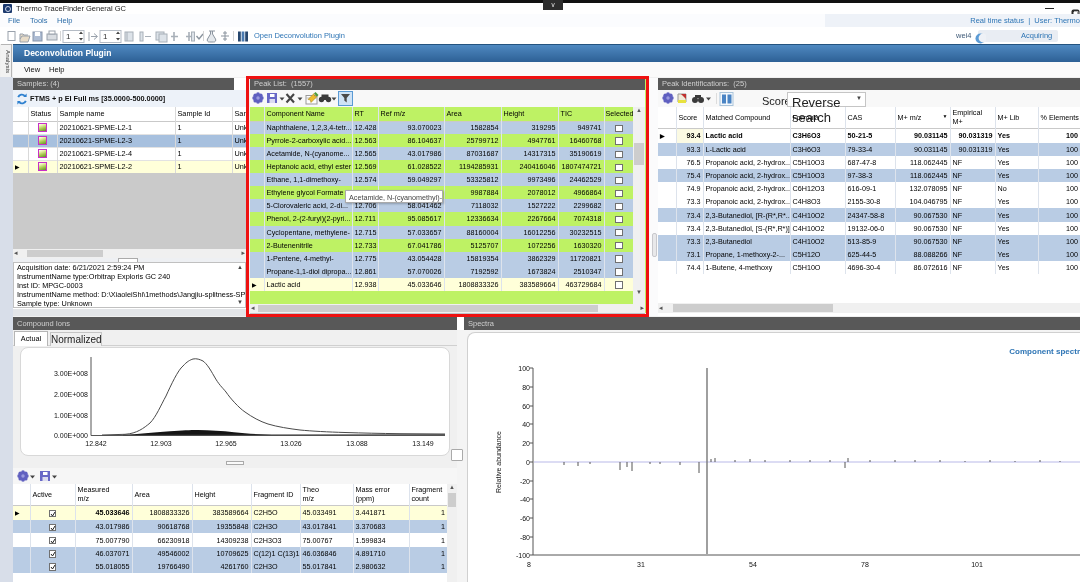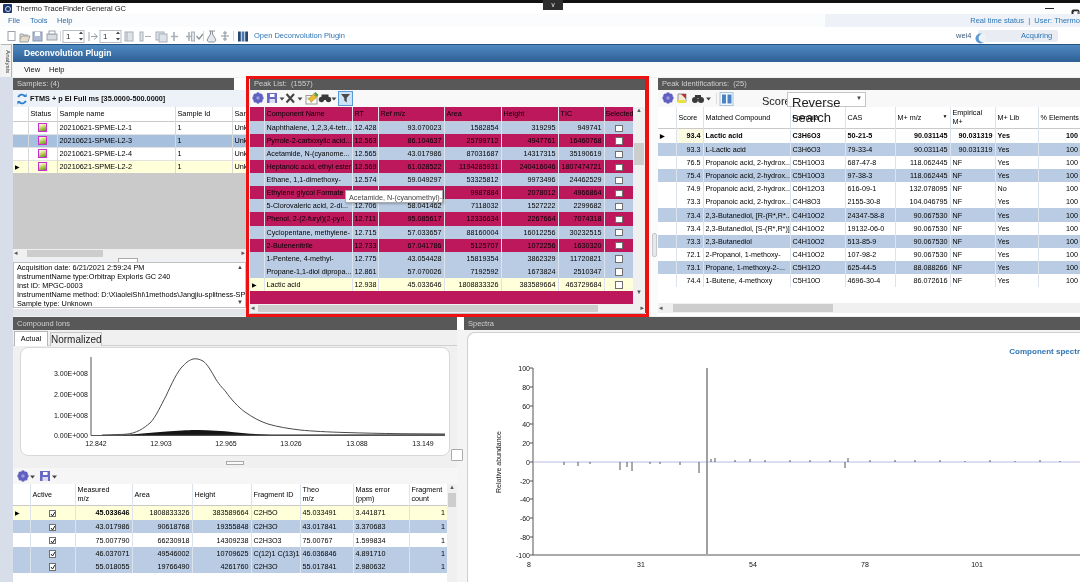--- a/index.html
+++ b/index.html
@@ -184,21 +184,21 @@
 <div style="white-space:nowrap;">InstrumentName type:Orbitrap Exploris GC 240</div>
 <div style="white-space:nowrap;">Inst ID: MPGC-0003</div>
 <div style="white-space:nowrap;">InstrumentName method: D:\XiaoleiShi\1methods\Jangjiu-splitness-SPI</div>
 <div style="white-space:nowrap;">Sample type: Unknown</div>
   </div>
   <span class="abs" style="right:3px;top:186px;font-size:6px;color:#444;">▲</span>
   <span class="abs" style="right:3px;top:221px;font-size:6px;color:#444;">▼</span>
   <div class="abs" style="left:0;top:231px;width:233px;height:7px;background:#e3e5e8;"></div>
 </div>
 
-<div class="abs" id="peaklist" style="left:250px;top:78px;width:472px;height:235px;background:#be185d;">
+<div class="abs" id="peaklist" style="left:250px;top:78px;width:472px;height:235px;background:#bef264;">
   <div class="hdr" style="left:0;top:0;width:395px;height:12px;box-sizing:border-box;">Peak List:&nbsp; (1557)</div>
   <div class="abs" style="left:0;top:12px;width:395px;height:17px;background:#f8f8f8;" id="pl-toolbar">
     <svg width="395" height="17">
       <g>
         <g fill="#6060c0">
             <circle cx="8" cy="4.2" r="1.9"></circle>
             <circle cx="8" cy="11.8" r="1.9"></circle>
             <circle cx="4.2" cy="8" r="1.9"></circle>
             <circle cx="11.8" cy="8" r="1.9"></circle>
             <circle cx="5.3" cy="5.3" r="1.9"></circle>
@@ -553,31 +553,20 @@
             <td class="vb">NF</td>
             <td class="vb">Yes</td>
             <td class="num">100</td>
           </tr>
           <tr class="blue" style="height:13.1px;">
             <td class="vb"></td>
             <td class="vb num" style="">73.3</td>
             <td class="vb">2,3-Butanediol</td>
             <td class="vb">C4H10O2</td>
             <td class="vb">513-85-9</td>
-            <td class="vb num">90.067530</td>
-            <td class="vb">NF</td>
-            <td class="vb">Yes</td>
-            <td class="num">100</td>
-          </tr>
-          <tr class="" style="height:13.1px;">
-            <td class="vb"></td>
-            <td class="vb num" style="">72.1</td>
-            <td class="vb">2-Propanol, 1-methoxy-</td>
-            <td class="vb">C4H10O2</td>
-            <td class="vb">107-98-2</td>
             <td class="vb num">90.067530</td>
             <td class="vb">NF</td>
             <td class="vb">Yes</td>
             <td class="num">100</td>
           </tr>
           <tr class="blue" style="height:13.1px;">
             <td class="vb"></td>
             <td class="vb num" style="">73.1</td>
             <td class="vb">Propane, 1-methoxy-2-...</td>
             <td class="vb">C5H12O</td>

